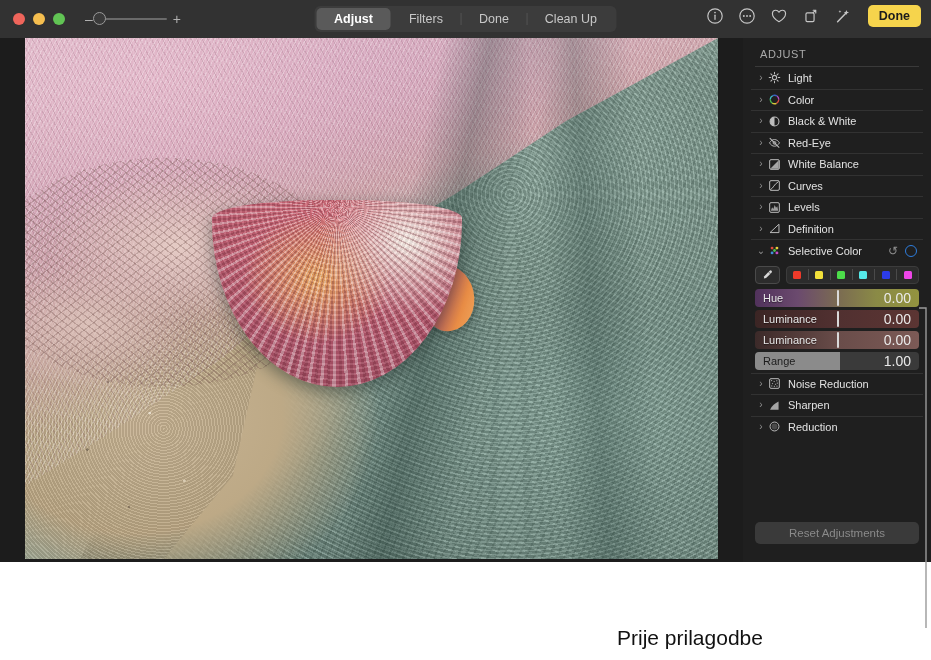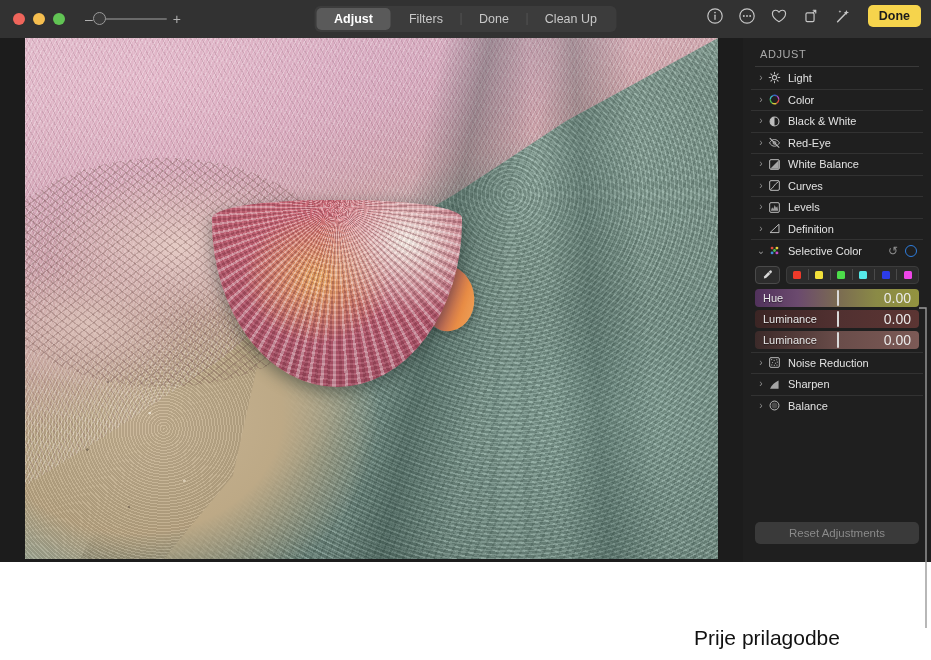--- a/index.html
+++ b/index.html
@@ -290,21 +290,21 @@
     font-family: "Liberation Sans", sans-serif; border: none;
   }
 
   
   #callout-line {
     position: absolute; left: 0; top: 0; width: 931px; height: 660px;
     pointer-events: none;
   }
   #caption {
     position: absolute; right: 14px; bottom: 8px;
-    width: 300px; text-align: center;
+    width: 300px; text-align: left;
     color: #111111; font-size: 21px; line-height: 1.34;
   }
 </style>
 </head>
 <body>
 
 <div id="app-window">
 
   <div id="toolbar">
 
@@ -536,20 +536,24 @@
       <div class="slider-row" id="row-sat">
         <span class="sl-label">Luminance</span>
         <span class="sl-knob" style="left:50%"></span>
         <span class="sl-value">0.00</span>
       </div>
       <div class="slider-row" id="row-lum">
         <span class="sl-label">Luminance</span>
         <span class="sl-knob" style="left:50%"></span>
         <span class="sl-value">0.00</span>
       </div>
+      <div class="slider-row" id="row-range">
+        <span class="sl-label">Range</span>
+        <span class="sl-value">1.00</span>
+      </div>
     </div>
 
     <div class="adj-row">
       <span class="disc">›</span>
       <span class="adj-icon">
         <svg viewBox="0 0 14 14" width="13" height="13">
           <rect x="1.8" y="1.8" width="10.4" height="10.4" rx="1.4" fill="none" stroke="currentColor" stroke-width="1.05"></rect>
           <g fill="currentColor" opacity="0.75">
             <rect x="3.2" y="3.2" width="1.3" height="1.3"></rect>
               <rect x="6" y="4.2" width="1.3" height="1.3"></rect>
@@ -577,21 +581,21 @@
     </div>
 
     <div class="adj-row">
       <span class="disc">›</span>
       <span class="adj-icon">
         <svg viewBox="0 0 14 14" width="13" height="13">
           <circle cx="7" cy="7" r="4.8" fill="none" stroke="currentColor" stroke-width="1.05"></circle>
           <circle cx="7" cy="7" r="3.1" fill="currentColor" opacity="0.28"></circle>
         </svg>
       </span>
-      <span class="adj-label">Balance</span>
+      <span class="adj-label">Reduction</span>
     </div>
 
     <button id="reset-adjustments">Reset Adjustments</button>
   </div>
 </div>
 
 <svg id="callout-line">
   <path d="M919 308 L926 308 L926 628" fill="none" stroke="#9a9a9a" stroke-width="1.4"></path>
 </svg>
 

